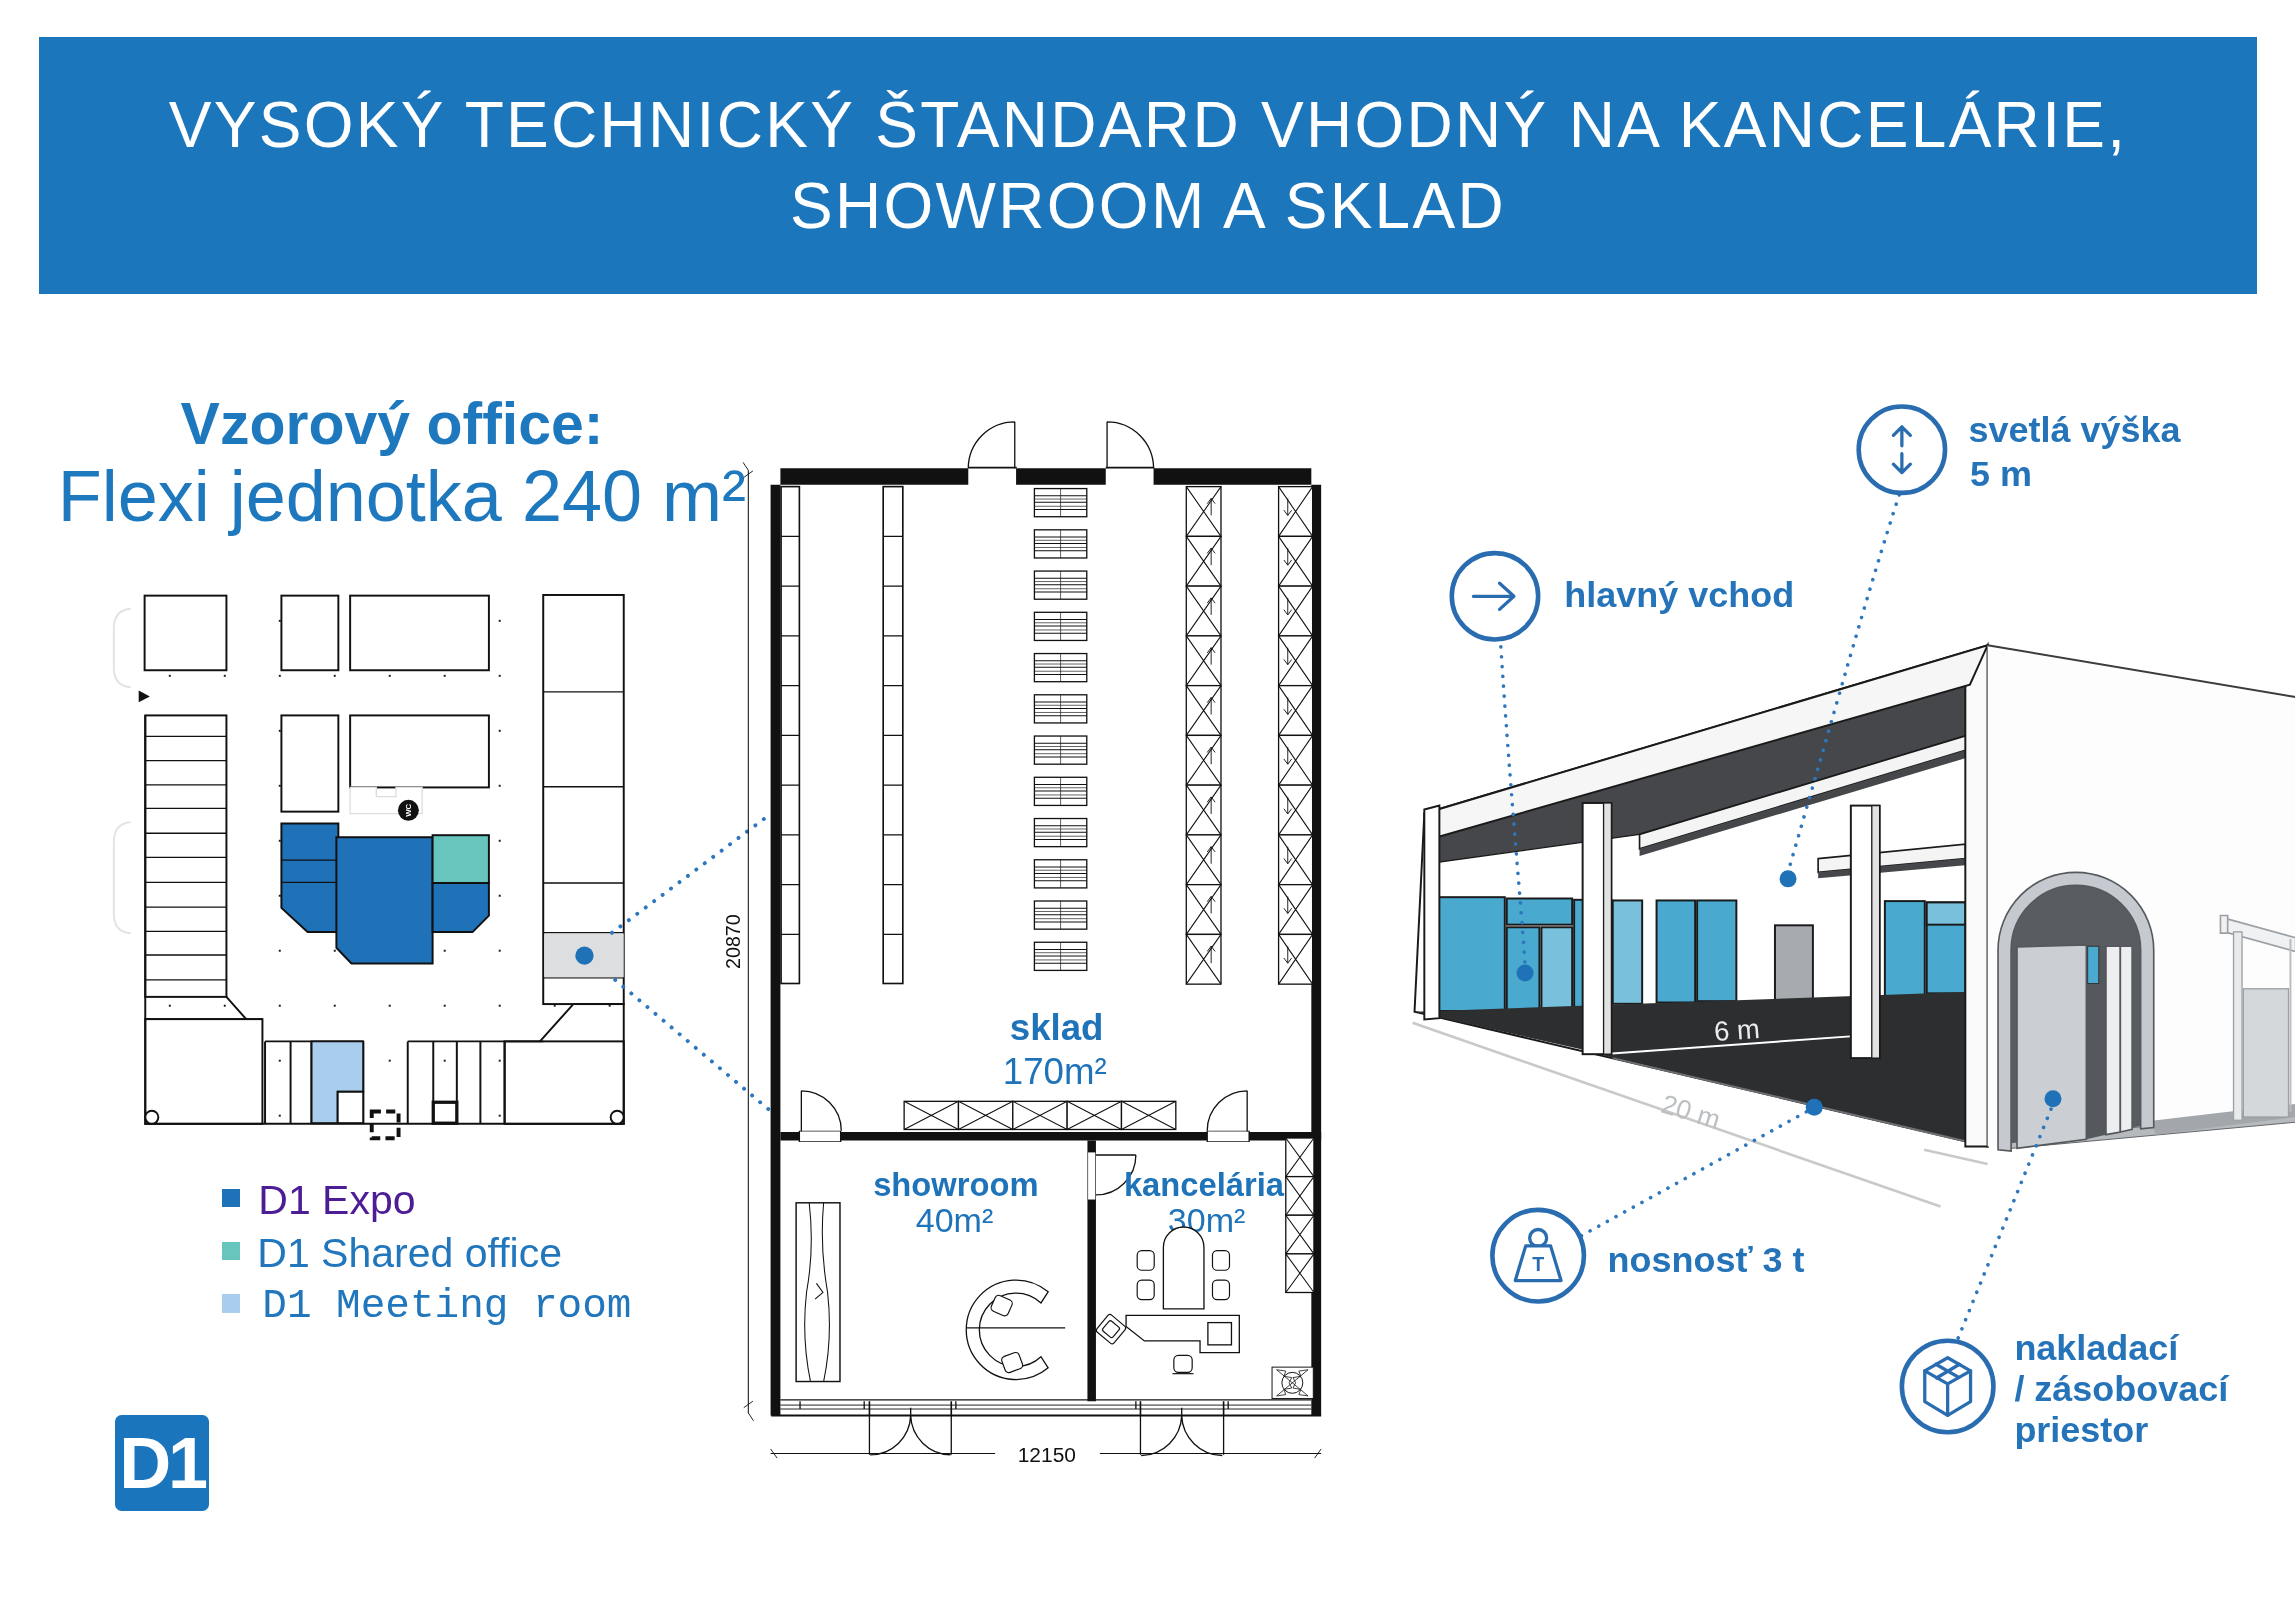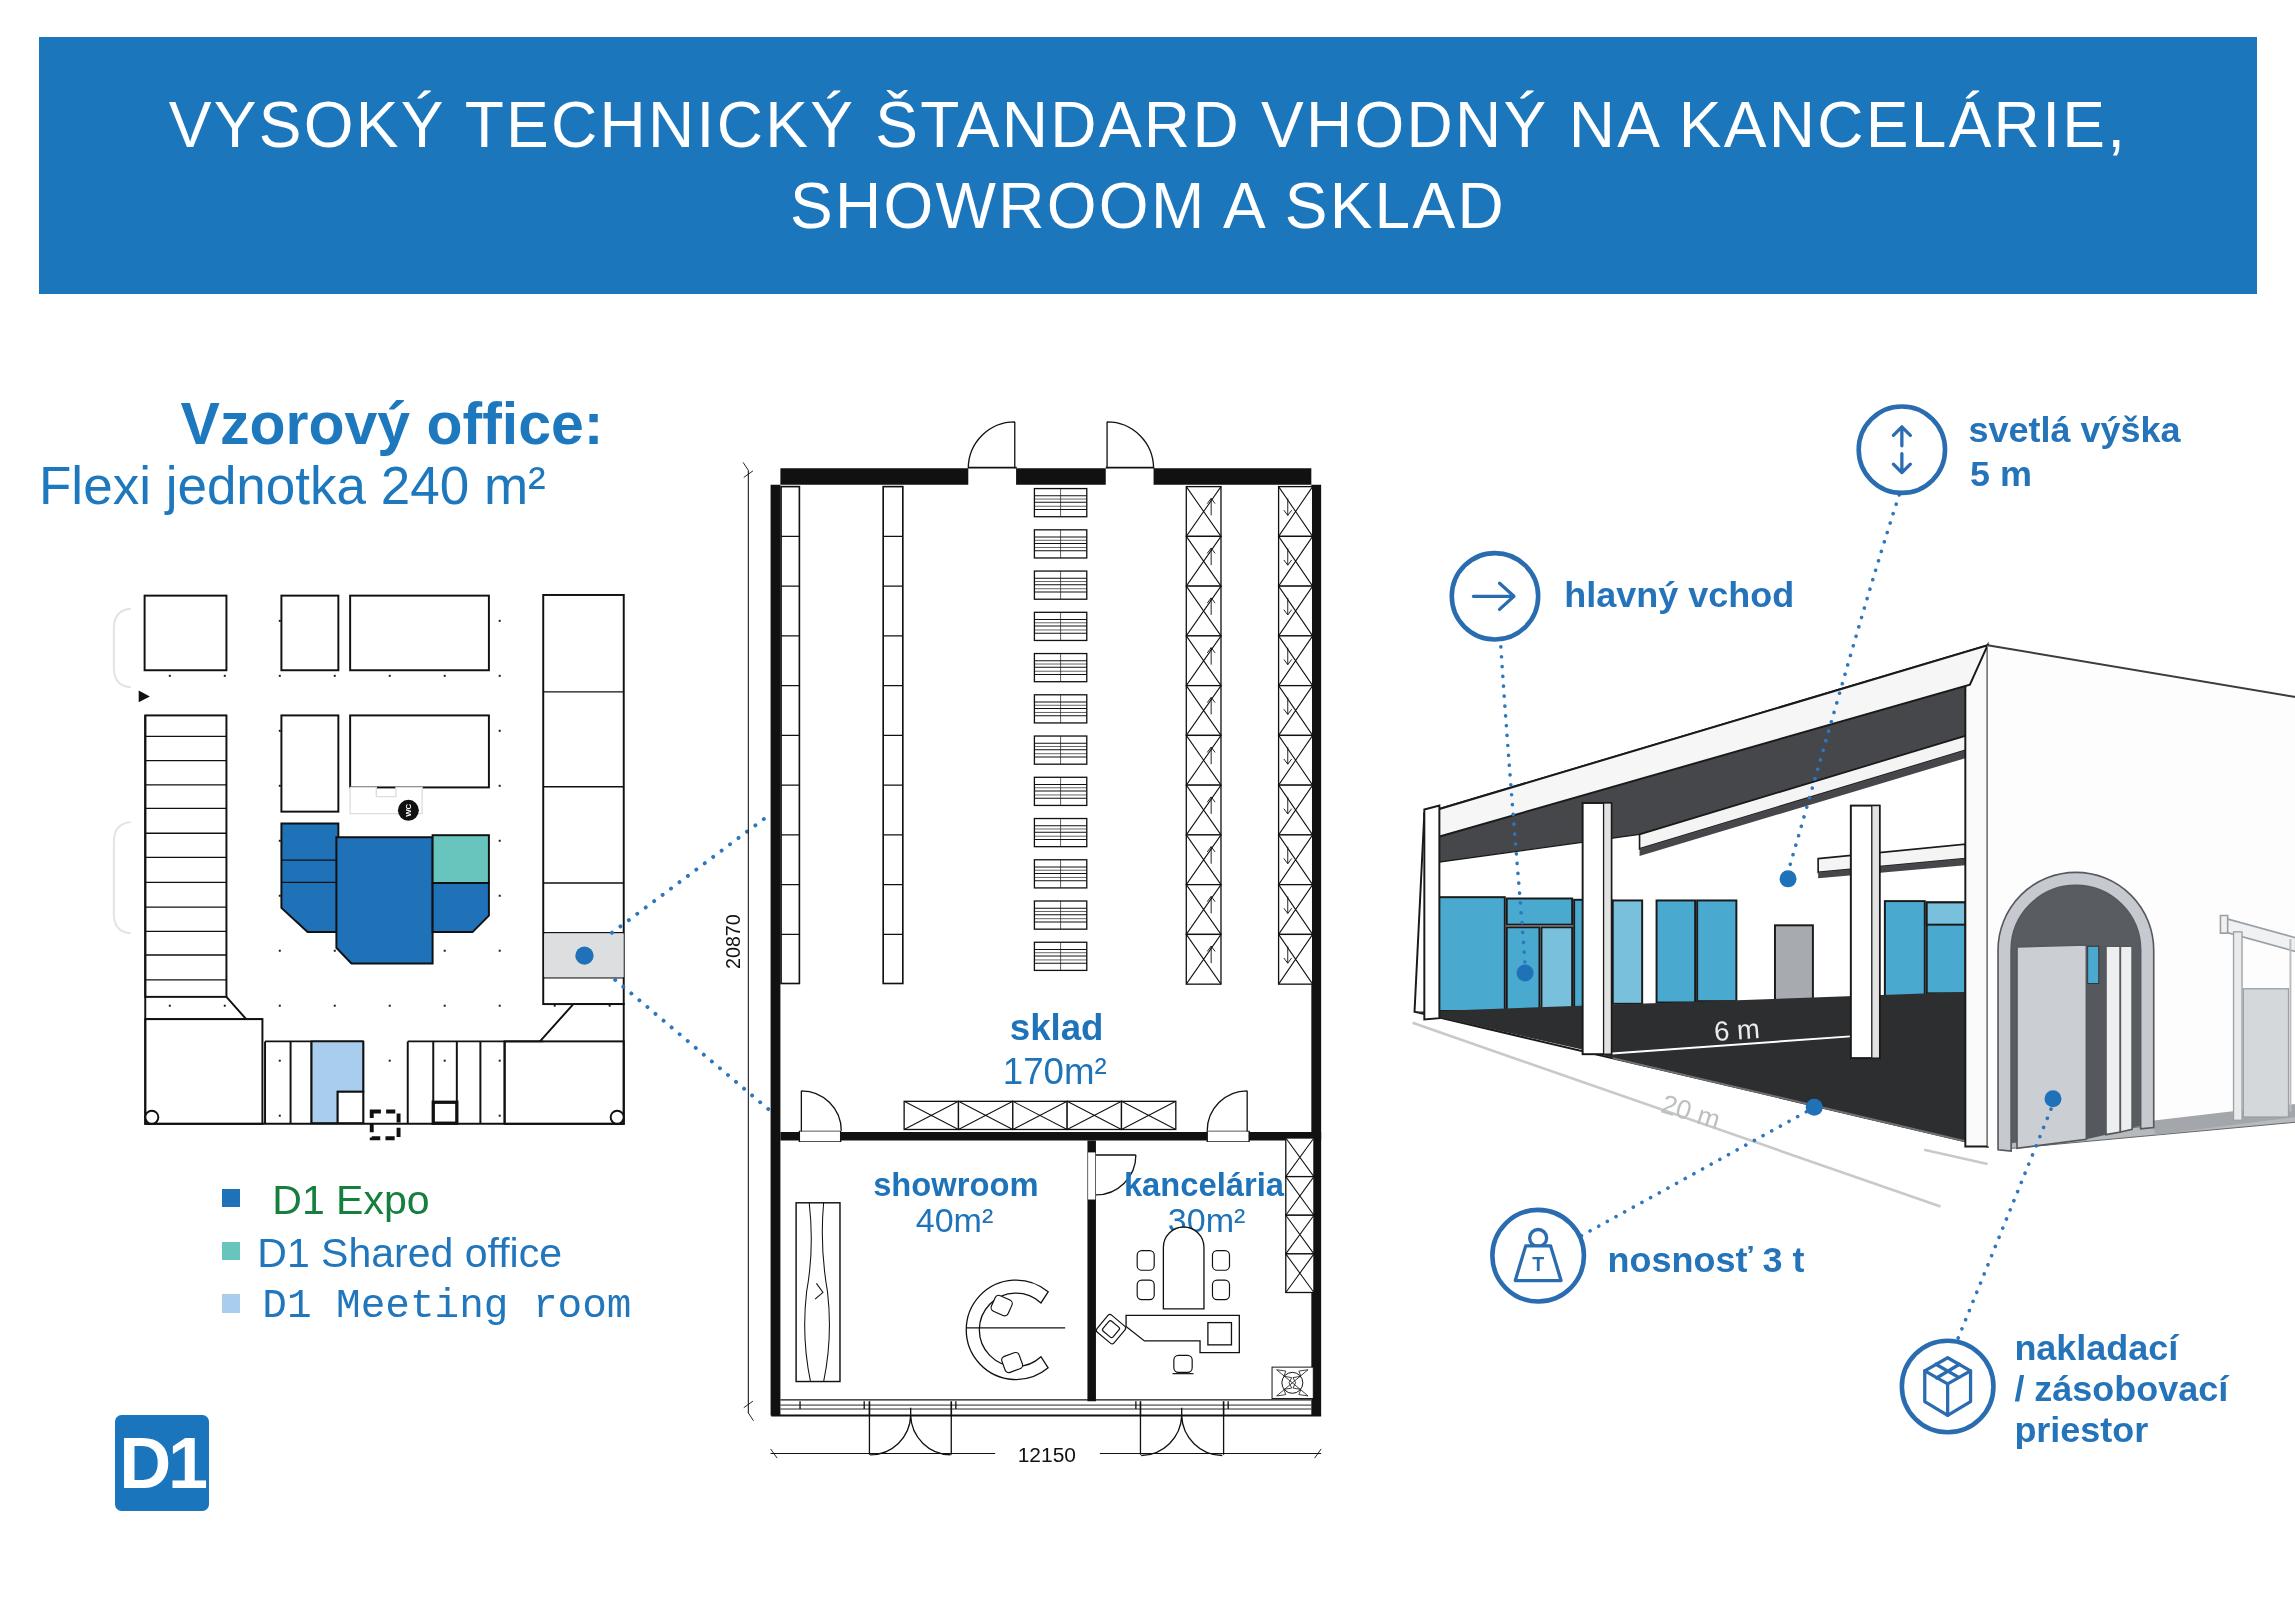--- a/index.html
+++ b/index.html
@@ -7,21 +7,21 @@
 </style>
 </head>
 <body>
 
 <div class="abs" style="left:39px;top:37px;width:2218px;height:257px;background:#1c76bc;"></div>
 
 <div class="abs" style="left:39px;top:85px;width:2218px;text-align:center;color:#ffffff;font-size:64px;line-height:81px;letter-spacing:2.3px;">VYSOKÝ TECHNICKÝ ŠTANDARD VHODNÝ NA KANCELÁRIE,<br>SHOWROOM A SKLAD</div>
 
 <div class="abs" style="left:65px;top:390px;width:654px;text-align:center;color:#1e78be;font-size:59px;font-weight:bold;letter-spacing:0px;">Vzorový office:</div>
 
-<div class="abs" style="left:39px;top:455px;width:707px;text-align:left;color:#1e78be;font-size:53px;">Flexi jednotka 240 m²</div>
+<div class="abs" style="left:39px;top:455px;width:707px;text-align:right;color:#1e78be;font-size:72px;">Flexi jednotka 240 m²</div>
 
 <svg class="abs" style="left:98px;top:576px;" width="681" height="576" viewBox="150 880 1040 880" fill="none">
 <g id="siteplan" stroke="#111111" stroke-width="2.5">
 
 <g stroke="#e3e3e3" stroke-width="3" fill="none">
   <path d="M200,930 q-26,2 -26,30 v60 q0,28 26,30"></path>
   <path d="M200,1256 q-26,2 -26,30 v110 q0,28 26,30"></path>
 </g>
 
 <g fill="#1a1a1a" stroke="none" id="dots">
@@ -191,21 +191,21 @@
 
 <g stroke="#2e77bd" stroke-width="6" stroke-linecap="round" stroke-dasharray="0.1 16">
   <path d="M935,1425 L1178,1243"></path>
   <path d="M940,1497 L1178,1698"></path>
 </g>
 </g>
 </svg>
 
 <div class="abs" style="left:222px;top:1177px;width:458px;">
 
-  <div style="height:53px;"><span style="display:inline-block;width:18.3px;height:18.3px;background:#1f72b8;vertical-align:middle;margin-top:-5.2px;"></span><span style="color:#15803d;font-size:41px;margin-left:32px;vertical-align:middle;">D1 Expo</span></div>
+  <div style="height:53px;"><span style="display:inline-block;width:18.3px;height:18.3px;background:#1f72b8;vertical-align:middle;margin-top:-5.2px;"></span><span style="color:#4c1d95;font-size:41px;margin-left:18px;vertical-align:middle;">D1 Expo</span></div>
 
   <div style="height:53px;"><span style="display:inline-block;width:18.3px;height:18.3px;background:#68c5bd;vertical-align:middle;margin-top:-5.2px;"></span><span style="color:#2176bc;font-size:41px;margin-left:17px;vertical-align:middle;">D1 Shared office</span></div>
 
   <div style="height:53px;font-family:Liberation Mono, monospace;"><span style="display:inline-block;width:18.3px;height:18.3px;background:#a9cdec;vertical-align:middle;margin-top:-5.2px;"></span><span style="color:#2176bc;font-size:41px;margin-left:22px;vertical-align:middle;">D1 Meeting room</span></div>
 </div>
 
 <div class="abs" style="left:115px;top:1415px;width:393px;height:98px;">
 
   <div class="abs" style="left:0;top:0;width:94px;height:96px;background:#1b75bc;border-radius:6.5px;"></div>
 

